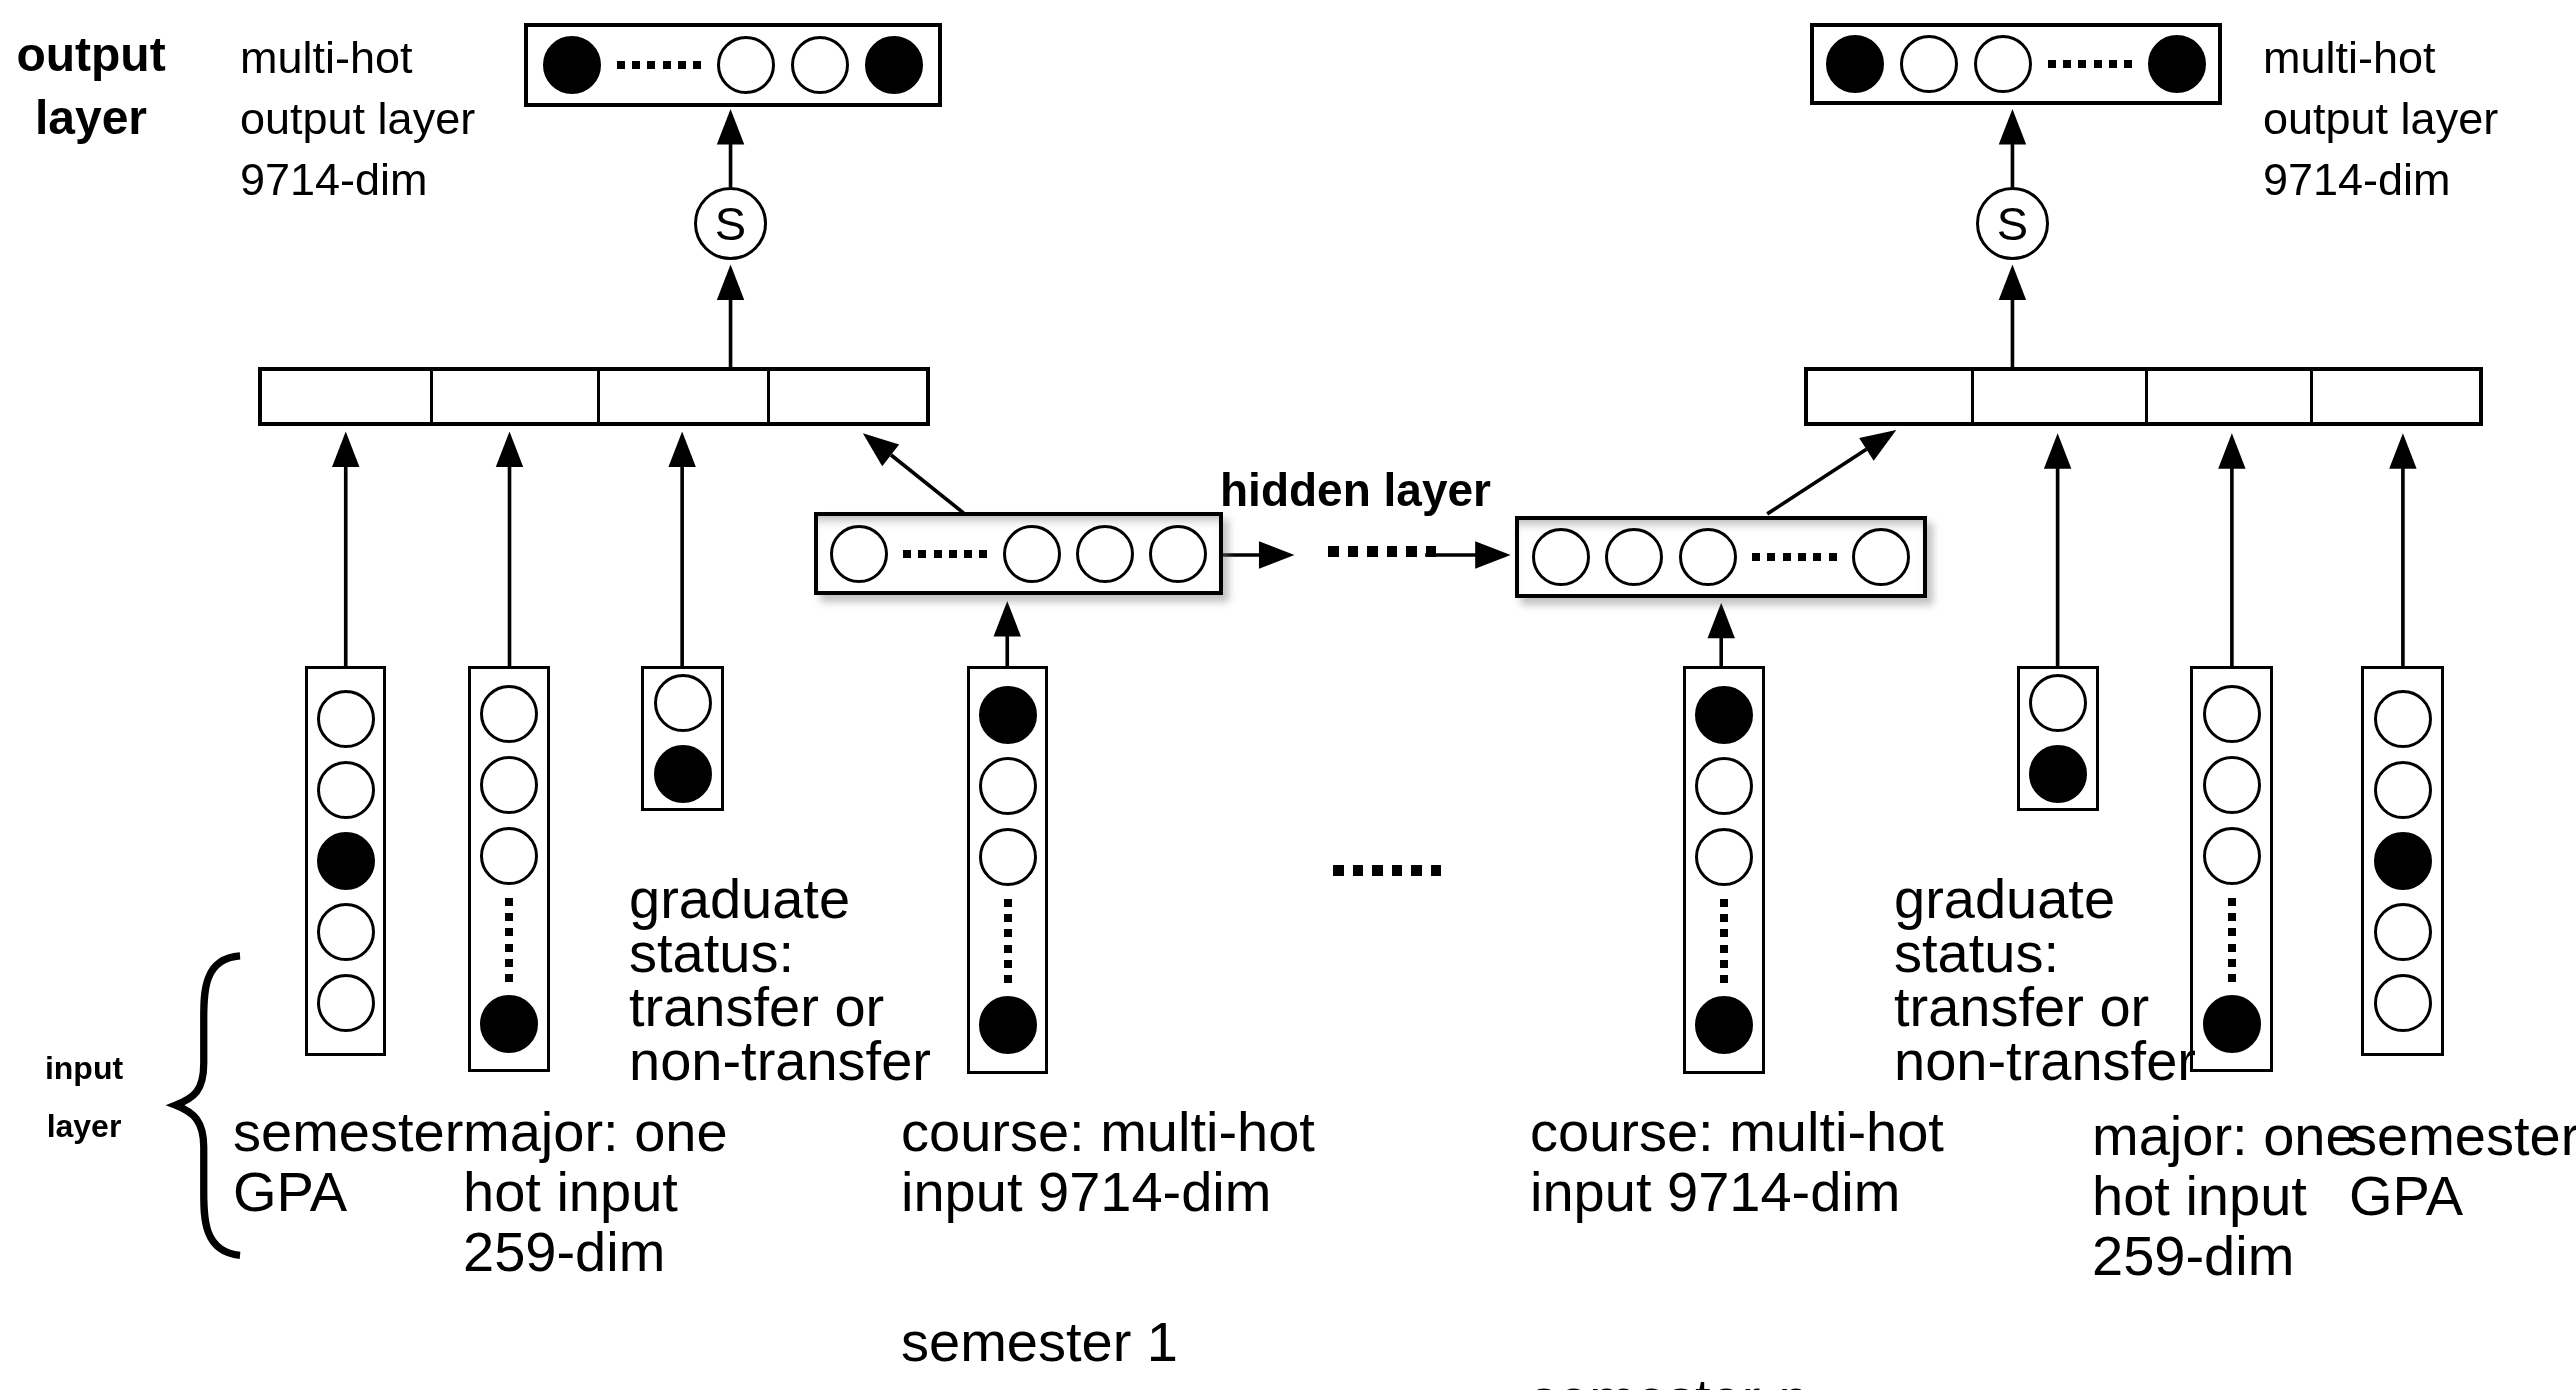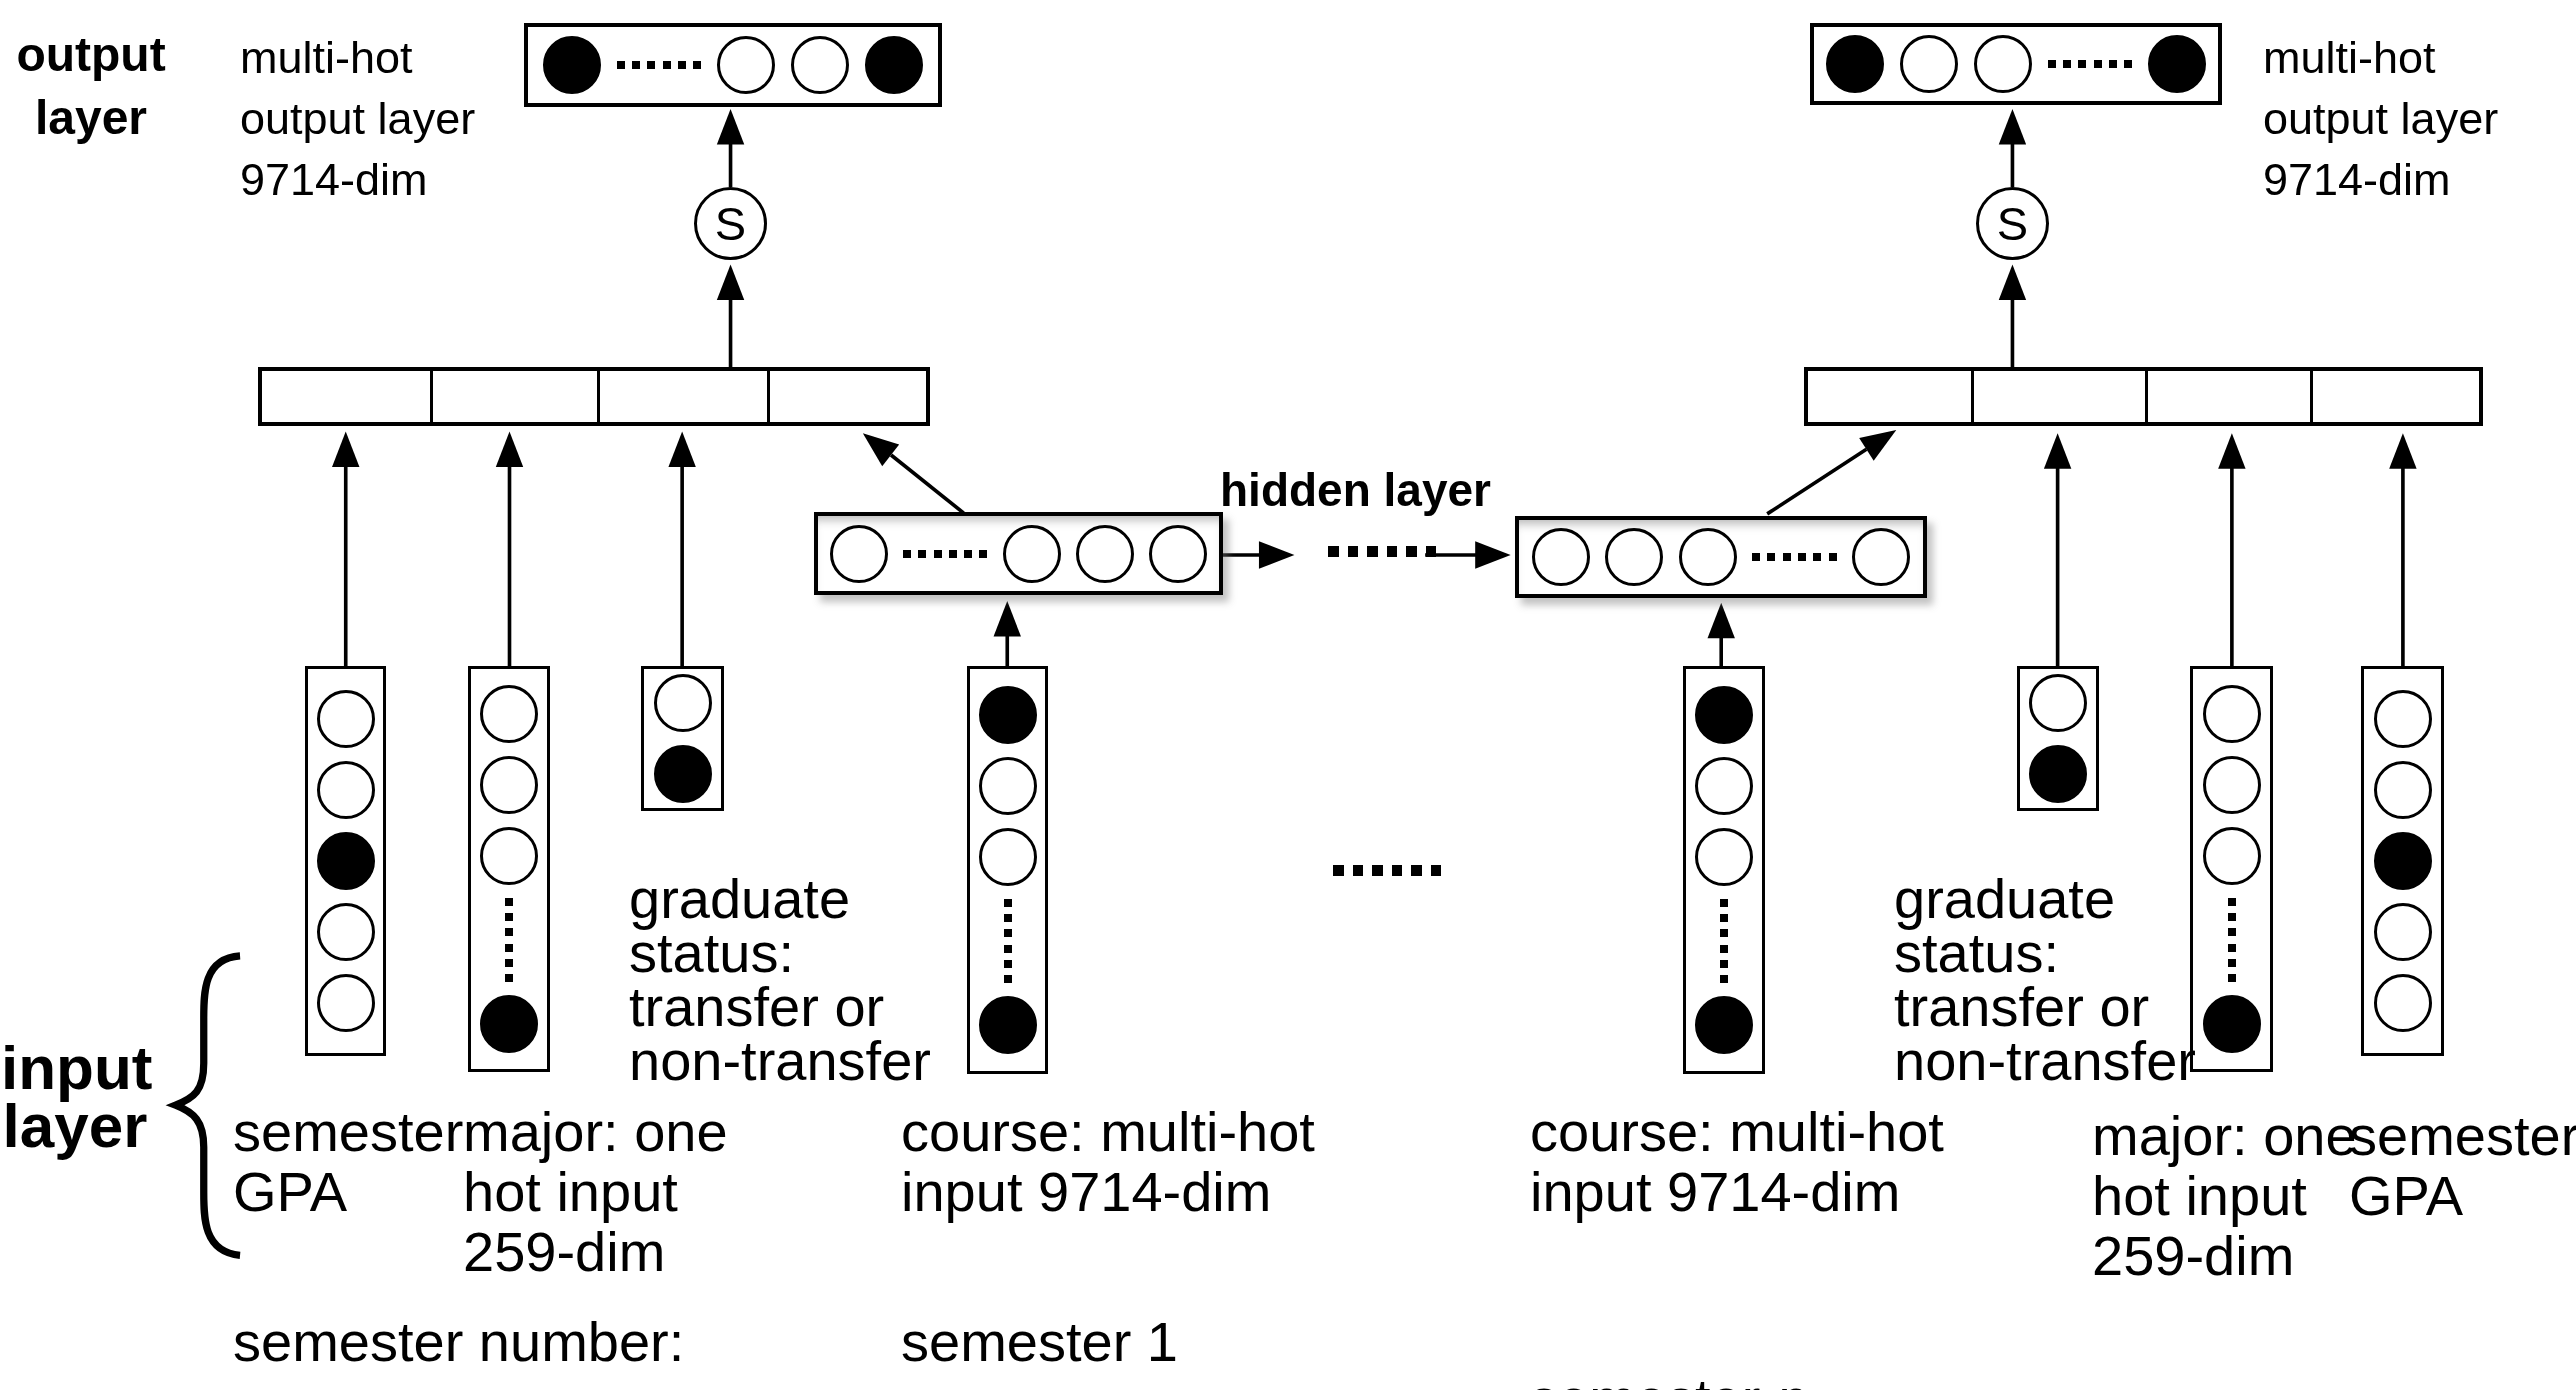--- a/index.html
+++ b/index.html
@@ -268,38 +268,37 @@
 
   <div class="abs txt" style="left:629px;top:872px;line-height:54px;">graduate
 status:
 transfer or
 non-transfer</div>
   <div class="abs txt" style="left:1894px;top:872px;line-height:54px;">graduate
 status:
 transfer or
 non-transfer</div>
 
-  <div class="abs txt bold center" style="left:1px;top:1039px;width:148px;font-size:62px;line-height:58px;">input
+  <div class="abs txt bold center" style="left:10px;top:1039px;width:148px;font-size:32px;line-height:58px;">input
 layer</div>
 
   <div class="abs txt" style="left:233px;top:1102px;">semester
 GPA</div>
   <div class="abs txt" style="left:463px;top:1102px;">major: one
 hot input
 259-dim</div>
   <div class="abs txt" style="left:901px;top:1102px;">course: multi-hot
 input 9714-dim</div>
   <div class="abs txt" style="left:1530px;top:1102px;">course: multi-hot
 input 9714-dim</div>
   <div class="abs txt" style="left:2092px;top:1106px;">major: one
 hot input
 259-dim</div>
   <div class="abs txt" style="left:2349px;top:1106px;">semester
 GPA</div>
 
-  <div class="abs txt" style="left:233px;top:1312px;">semester number:</div>
   <div class="abs txt" style="left:901px;top:1312px;">semester 1</div>
   <div class="abs txt" style="left:1530px;top:1309px;">
     <span>semester </span><span class="ital">n</span>
   </div>
 
 </div>
 
 
 </body></html>

